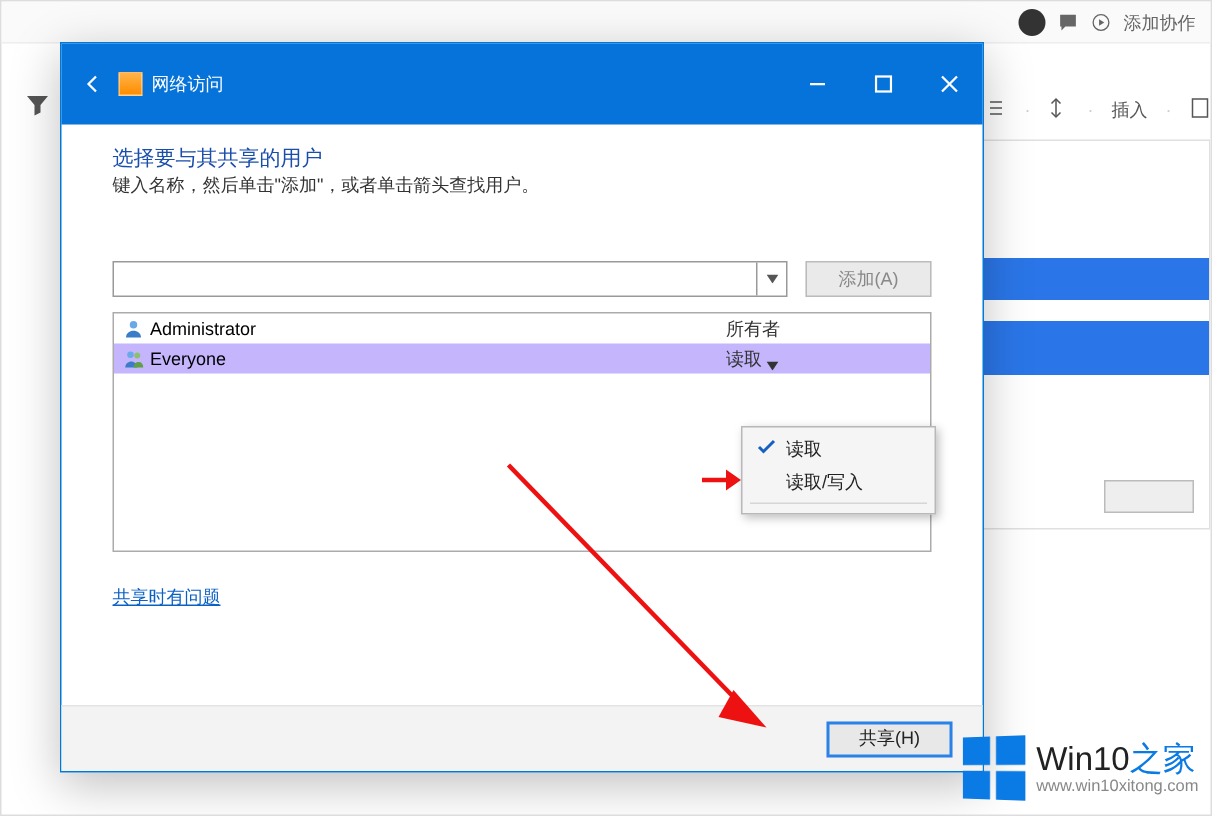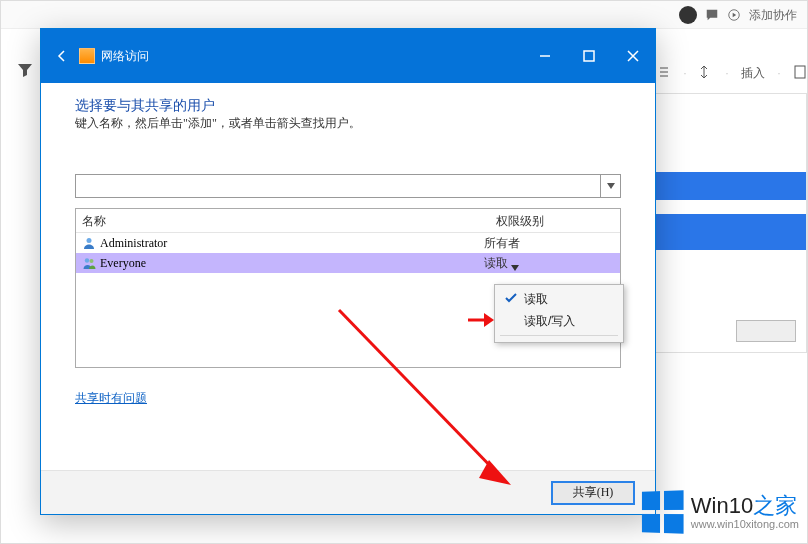--- a/index.html
+++ b/index.html
@@ -79,21 +79,20 @@
   
   .dialog {
     position: absolute;
     left: 39px;
     top: 27px;
     width: 616px;
     height: 487px;
     background: #fff;
     border: 1px solid #0078d7;
     box-shadow: 0 8px 30px rgba(0,0,0,0.25);
-    font-family: Liberation Serif, serif;
   }
   .titlebar {
     height: 54px;
     background: #0573d9;
     color: #fff;
     display: flex;
     align-items: center;
     padding: 0 0 0 10px;
     font-size: 12px;
   }
@@ -362,27 +361,24 @@
     <div class="subtext">键入名称，然后单击"添加"，或者单击箭头查找用户。</div>
 
     <div class="addrow">
       <div class="combo">
         <div class="drop">
           <svg viewBox="0 0 8 6">
               <path d="M0 0h8L4 6z"></path>
             </svg>
         </div>
       </div>
+      <div class="addbtn">添加(A)</div>
     </div>
 
     <div class="listbox">
-      <div class="listheader">
-        <div class="col name">名称</div>
-        <div class="col perm">权限级别</div>
-      </div>
 
       <div class="listrow">
         <span class="usericon">
           <svg viewBox="0 0 14 14">
               <circle cx="7" cy="4.5" r="2.5" fill="#6aa9e8"></circle>
               <path d="M2 13c0-3 2.5-4.5 5-4.5s5 1.5 5 4.5z" fill="#3a7cc8"></path>
             </svg>
         </span>
         <span class="namecell">Administrator</span>
         <span class="permcell">

